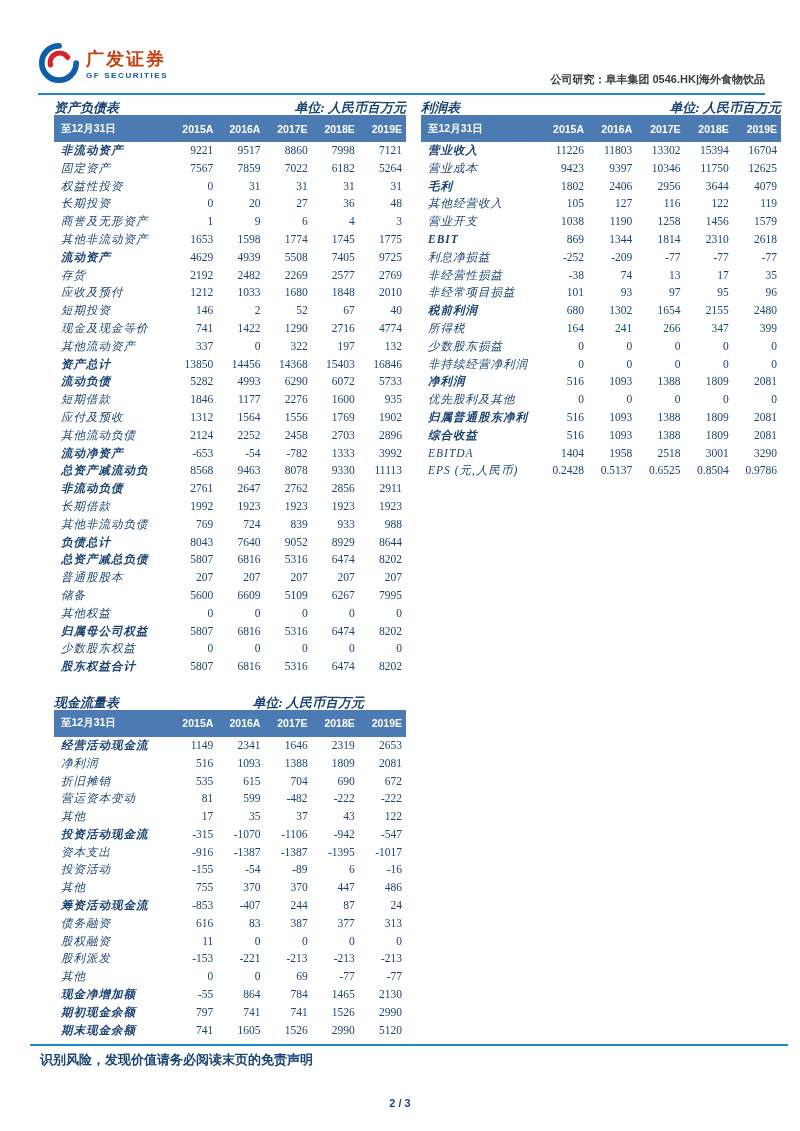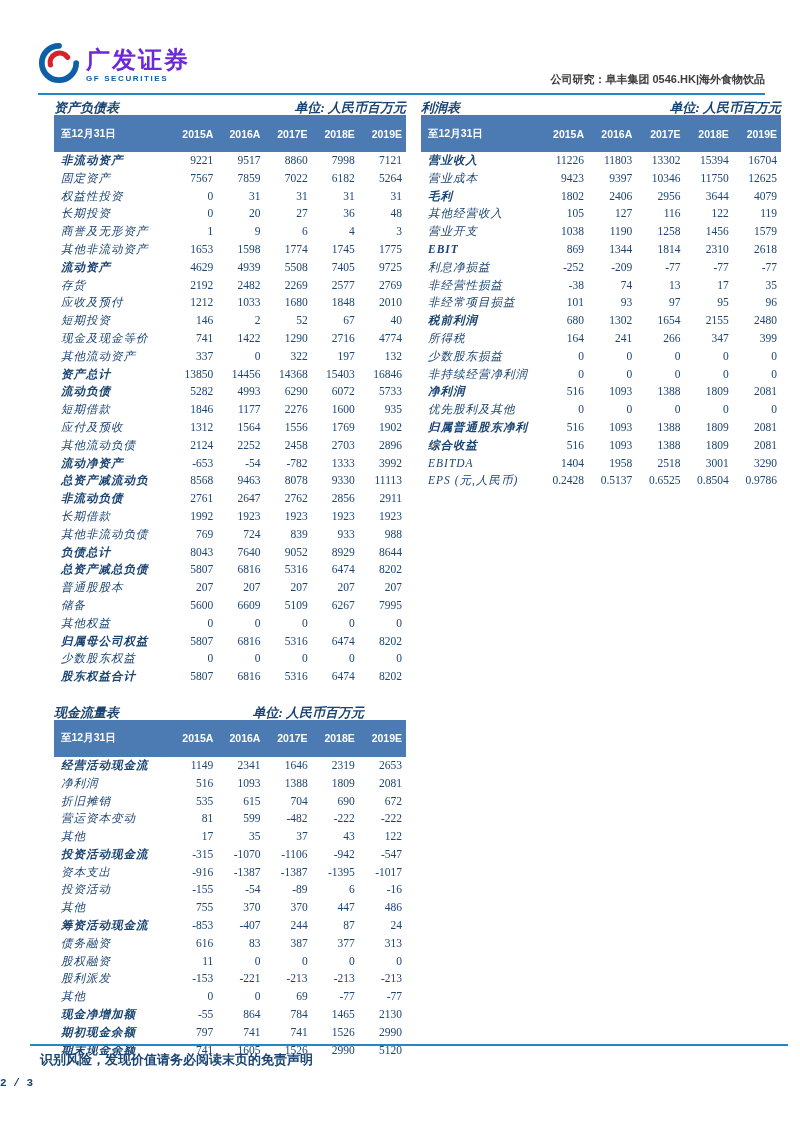--- a/index.html
+++ b/index.html
@@ -7,56 +7,56 @@
   body {
     width:800px; height:1131px;
     font-family:"Liberation Serif", serif;
     position:relative;
   }
   .page { position:relative; width:800px; height:1131px; overflow:hidden; background:#fff; }
 
   
   .logo-wrap { position:absolute; top:42px; left:38px; display:flex; align-items:center; gap:6px; }
   .logo-text { display:flex; flex-direction:column; line-height:1; }
-  .logo-cn { font-family:Liberation Sans, sans-serif; font-weight:bold; font-size:24px; color:#6d28d9; letter-spacing:2px; }
+  .logo-cn { font-family:Liberation Mono, monospace; font-weight:bold; font-size:18px; color:#c2410c; letter-spacing:2px; }
   .logo-en { font-family:"Liberation Sans", sans-serif; font-weight:bold; font-size:8px; color:#0f5ea8; letter-spacing:1.6px; margin-top:3px; }
   .research { position:absolute; top:72px; right:35px; font-family:"Liberation Sans", sans-serif; font-weight:bold; font-size:11px; color:#3d3d3d; }
   .top-rule { position:absolute; top:93px; left:38px; right:35px; height:2px; background:#2386c8; }
 
   
   .main { position:absolute; top:99px; left:38px; width:727px; display:flex; gap:15px; align-items:flex-start;margin-left:16px; }
   .col-left  { width:352px; }
   .col-right { width:360px; }
 
   .tbl-title { display:flex; justify-content:space-between; align-items:baseline;
                font-weight:bold; font-style:italic; font-size:13px; color:#1a4473; height:16px; }
   .tbl-title .unit { font-style:italic; }
   .cashflow .tbl-title .unit { margin-right:42px; }
 
   table { border-collapse:collapse; width:100%; table-layout:fixed; }
   col.c-lbl { width:33%; }
   thead th {
     background:#4c7bb4; color:#ffffff;
     font-family:"Liberation Sans", sans-serif; font-weight:bold; font-size:10.5px;
-    height:37px; padding:0;
+    height:27px; padding:0;
   }
   thead th.lbl { text-align:left; padding-left:7px; }
   thead th.num { text-align:right; padding-right:4px; }
   tbody td { font-size:11.5px; color:#1a4473; height:17.8px; padding:0; line-height:17.8px; white-space:nowrap; overflow:hidden; }
   tbody td.lbl { text-align:left; padding-left:7px; font-style:italic; letter-spacing:1px; }
   tbody td.lbl.b { font-weight:bold; }
   tbody td.num { text-align:right; padding-right:4px; }
 
   .cashflow { margin-top:18px; }
 
   
   .footer { position:absolute; top:1044px; left:0; right:0; }
   .footer-rule { margin:0 12px 0 30px; height:2px; background:#2386c8; }
   .disclaimer { margin:5px 0 0 40px; font-family:Liberation Sans, sans-serif; font-weight:bold; font-size:13px; color:#1a4473; }
-  .page-num { margin-top:8px; font-family:Liberation Mono, monospace; font-weight:bold; font-size:11px; color:#1a4473; }
+  .page-num { margin-top:28px; text-align:center; font-family:Liberation Sans, sans-serif; font-weight:bold; font-size:11px; color:#1a4473; }
 </style>
 </head>
 <body>
 
 <div class="page">
 
   <div class="logo-wrap">
     <span>
       <svg viewBox="0 0 44 44" width="42" height="42" aria-hidden="true">
         <path d="M22 4 A18 18 0 1 0 40 22" stroke="#0f5ea8" stroke-width="6" fill="none" stroke-linecap="round"></path>

